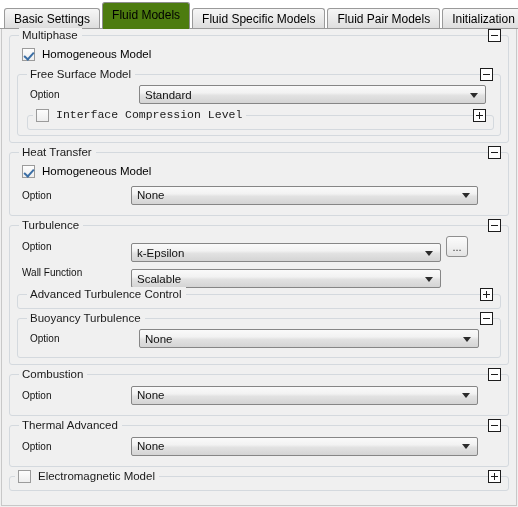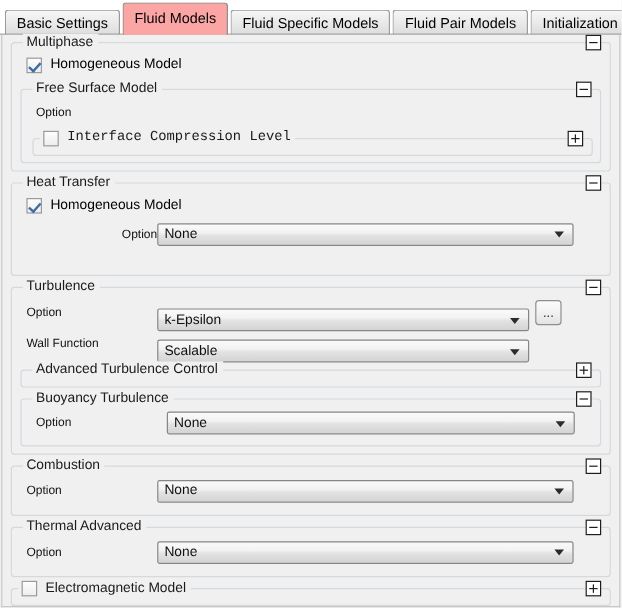--- a/index.html
+++ b/index.html
@@ -50,21 +50,21 @@
     border-radius: 3px 3px 0 0;
     font-size: 12px;
     color: #000;
     white-space: nowrap;
     box-sizing: border-box;
     top: 0;
   }
   .tab.active {
     height: 27px;
     line-height: 25px;
-    background: #fca5a5;
+    background: #4d7c0f;
     border-color: #8e8e8e;
     z-index: 5;
     font-size: 12px;
   }
   .tabstrip-underline {
     position: absolute;
     left: 0;
     right: 0;
     bottom: 0;
     height: 1px;
@@ -267,36 +267,40 @@
         <span class="cb checked"></span>
         <span class="cb-label">Homogeneous Model</span>
       </div>
 
       <div class="group" style="margin:9px 7px 0 7px;padding:7px 0 5px 0;">
         <div class="legend">Free Surface Model</div>
         <div class="toggle"></div>
 
         <div class="row" style="height:25px;">
           <span class="row-label lbl-w">Option</span>
+          <div class="combo combo-main">
+            <span>Standard</span>
+            <span class="arrow"></span>
+          </div>
         </div>
 
         <div class="group collapsed-bar" style="margin:8px 6px 0 9px;font-family:Liberation Mono, monospace;">
           <div class="legend" style="display:flex;align-items:center;top:-8px;left:5px;">
             <span class="cb"></span>
             <span class="cb-label">Interface Compression Level</span>
           </div>
           <div class="toggle plus"></div>
         </div>
 
       </div>
     </div>
 
     <div class="spacer6"></div>
 
-    <div class="group" style="padding:7px 0 21px 0;text-align:right;">
+    <div class="group" style="padding:7px 0 7px 0;">
       <div class="legend">Heat Transfer</div>
       <div class="toggle"></div>
 
       <div class="row" style="padding-left:12px;height:22px;">
         <span class="cb checked"></span>
         <span class="cb-label">Homogeneous Model</span>
       </div>
 
       <div class="row" style="height:26px;">
         <span class="row-label lbl-w">Option</span>

